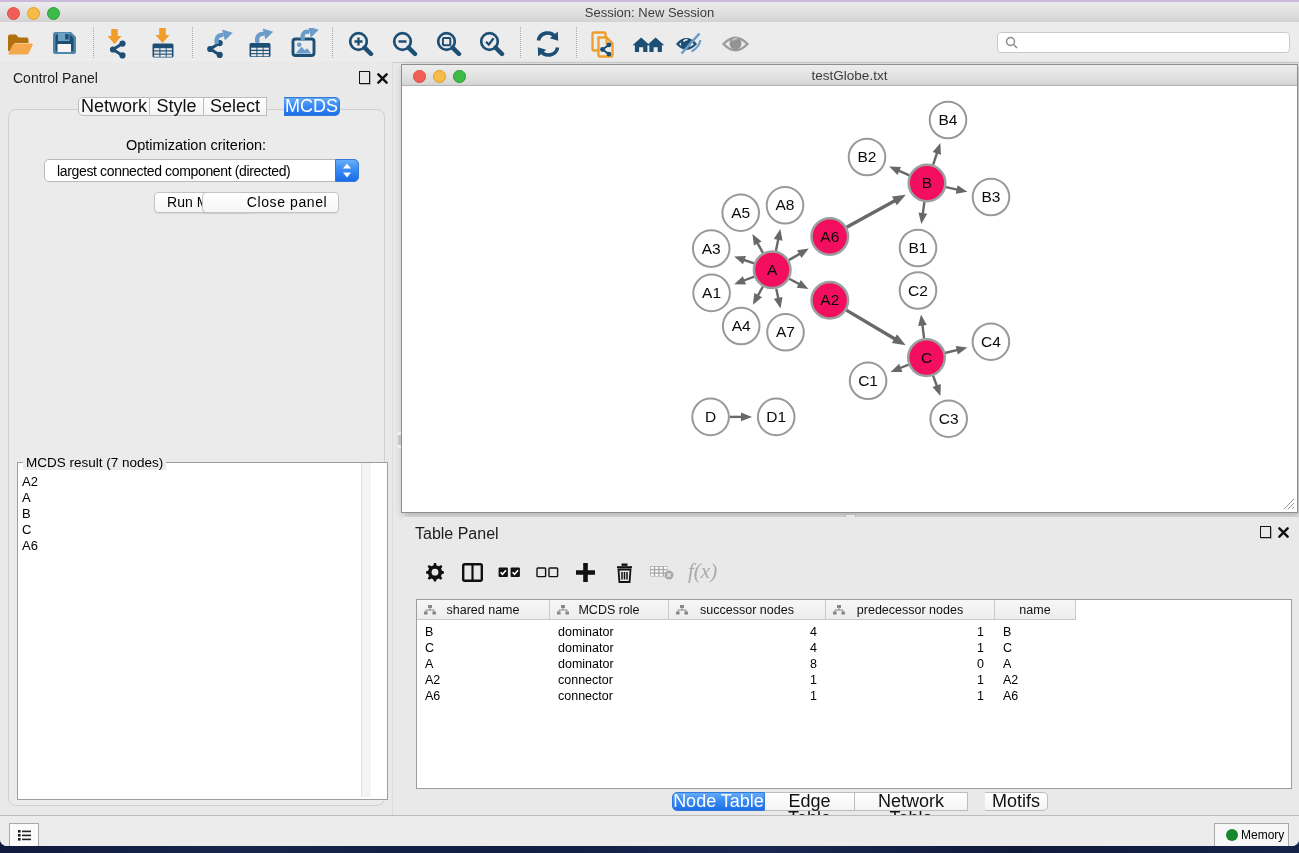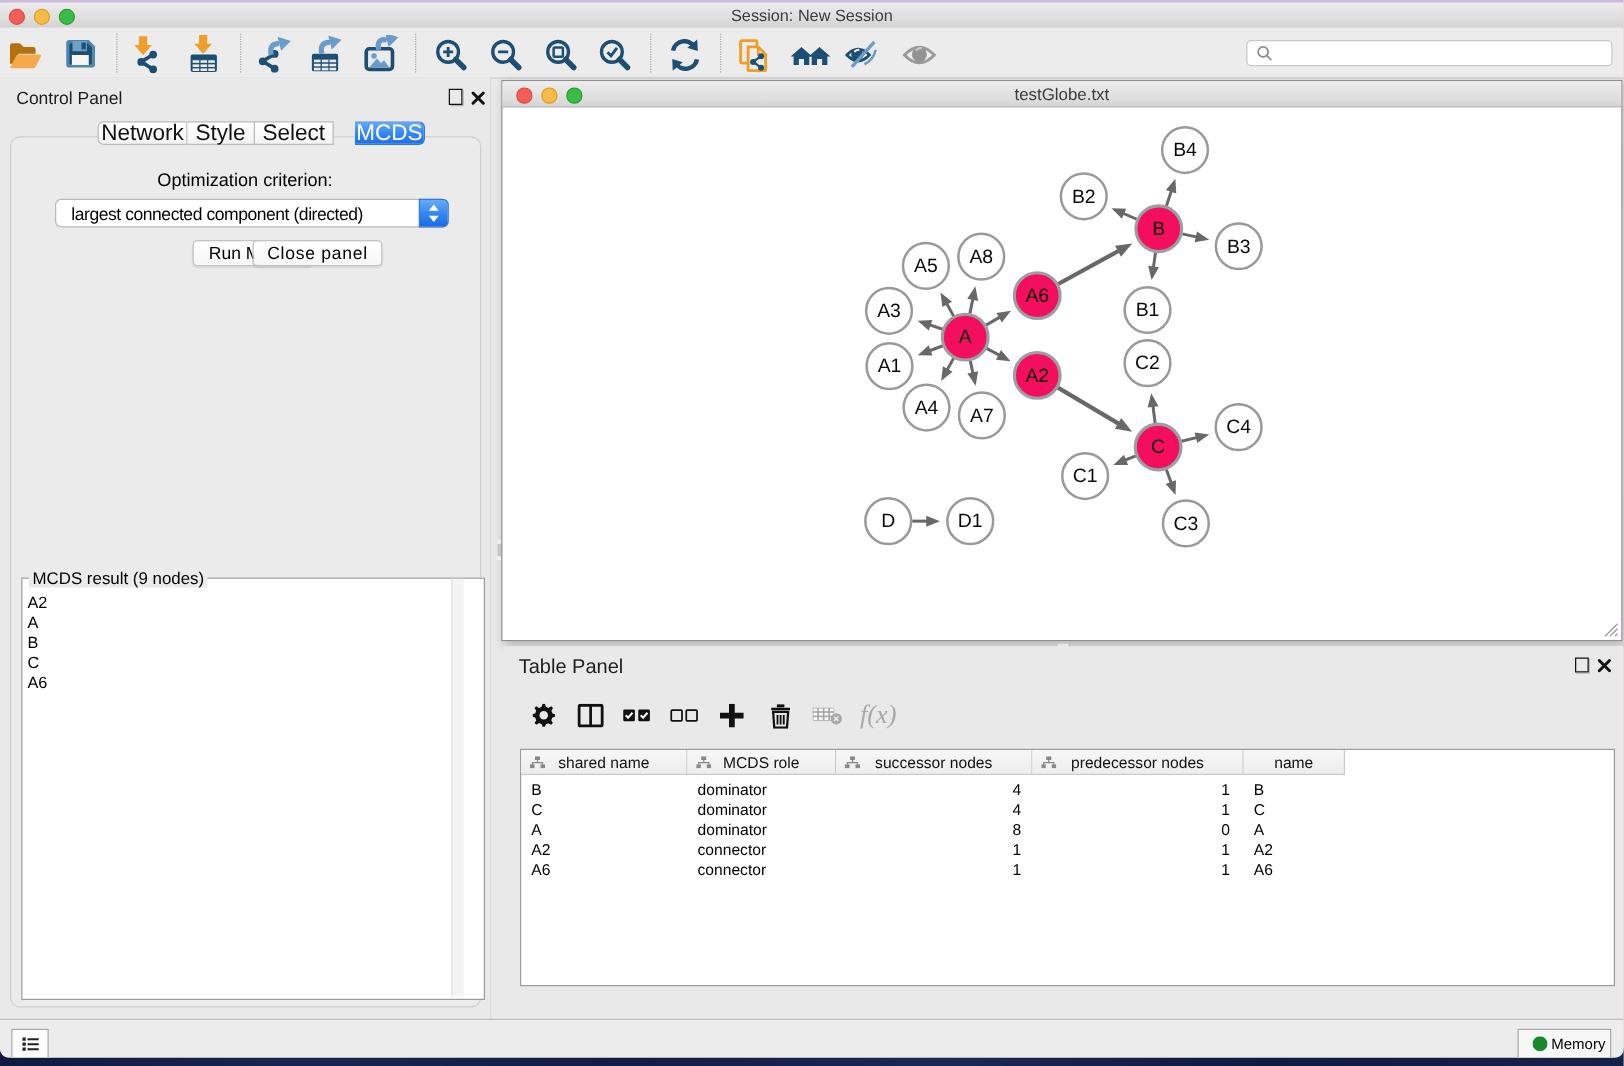--- a/index.html
+++ b/index.html
@@ -245,24 +245,24 @@
     </div>
     <div style="position:absolute;left:0;top:75px;width:392px;text-align:center;font-size:14.5px;color:#000;">Optimization criterion:</div>
     <div id="dropdown">
       <div class="txt">largest connected component (directed)</div>
       <div class="step"><svg width="22" height="21" viewBox="0 0 22 21">
             <path d="M11 3.5 L15 8.5 L7 8.5 Z" fill="#fff"></path>
             <path d="M11 17.5 L15 12.5 L7 12.5 Z" fill="#fff"></path>
           </svg></div>
     </div>
     <div class="btn" style="left:110px;top:130px;width:95px;margin-left:44px;">Run MCDS</div>
-    <div class="btn" style="left:202px;top:130px;width:102px;letter-spacing:0.6px;">Close panel</div>
+    <div class="btn" style="left:202px;top:130px;width:102px;letter-spacing:0.6px;padding-left:33px;">Close panel</div>
     <div id="mcdsbox"></div>
     <div id="mcdssb"></div>
-    <div id="mcdslabel">MCDS result (9 nodes)</div>
+    <div id="mcdslabel">MCDS result (7 nodes)</div>
     <div id="mcdslist">A2<br>A<br>B<br>C<br>A6</div>
   </div>
   <div style="position:absolute;left:398px;top:430px;width:6px;height:16px;background:#fdfdfd;"></div>
     <div style="position:absolute;left:398px;top:433px;width:6px;height:10px;background:#cfcfcf;border-radius:1px;"></div>
   <div id="netwin">
     <div id="nettb">
       <div class="tls" style="left:11px;background:#f25e57;border:0.5px solid #dd4f44;"></div>
       <div class="tls" style="left:31px;background:#f7bb47;border:0.5px solid #dfa123;"></div>
       <div class="tls" style="left:51px;background:#3cbb49;border:0.5px solid #29a033;"></div>
       <div class="title">testGlobe.txt</div>
@@ -469,20 +469,26 @@
         <div class="trow" style="left:141px;top:72px;">connector</div>
         <div class="trow" style="left:252px;top:72px;width:148px;text-align:right;">1</div>
         <div class="trow" style="left:409px;top:72px;width:158px;text-align:right;">1</div>
         <div class="trow" style="left:586px;top:72px;">A2</div>
 <div class="trow" style="left:8px;top:88px;">A6</div>
         <div class="trow" style="left:141px;top:88px;">connector</div>
         <div class="trow" style="left:252px;top:88px;width:148px;text-align:right;">1</div>
         <div class="trow" style="left:409px;top:88px;width:158px;text-align:right;">1</div>
         <div class="trow" style="left:586px;top:88px;">A6</div>
 </div>
+    <div class="seg" style="left:269px;top:275px;">
+        <div class="t first sel" style="width:91px;">Node Table</div>
+        <div class="t" style="width:89px;">Edge Table</div>
+        <div class="t" style="width:112px;">Network Table</div>
+        <div class="t last" style="width:62px;">Motifs</div>
+      </div>
   </div>
   <div id="statusbar">
     <div id="listbtn"><svg width="28" height="22" viewBox="0 0 28 22">
           <g fill="#222">
             <rect x="8" y="6" width="2.6" height="2.6"></rect>
             <rect x="12" y="6.6" width="9" height="1.6"></rect>
             <rect x="8" y="10" width="2.6" height="2.6"></rect>
             <rect x="12" y="10.6" width="9" height="1.6"></rect>
             <rect x="8" y="14" width="2.6" height="2.6"></rect>
             <rect x="12" y="14.6" width="9" height="1.6"></rect>

